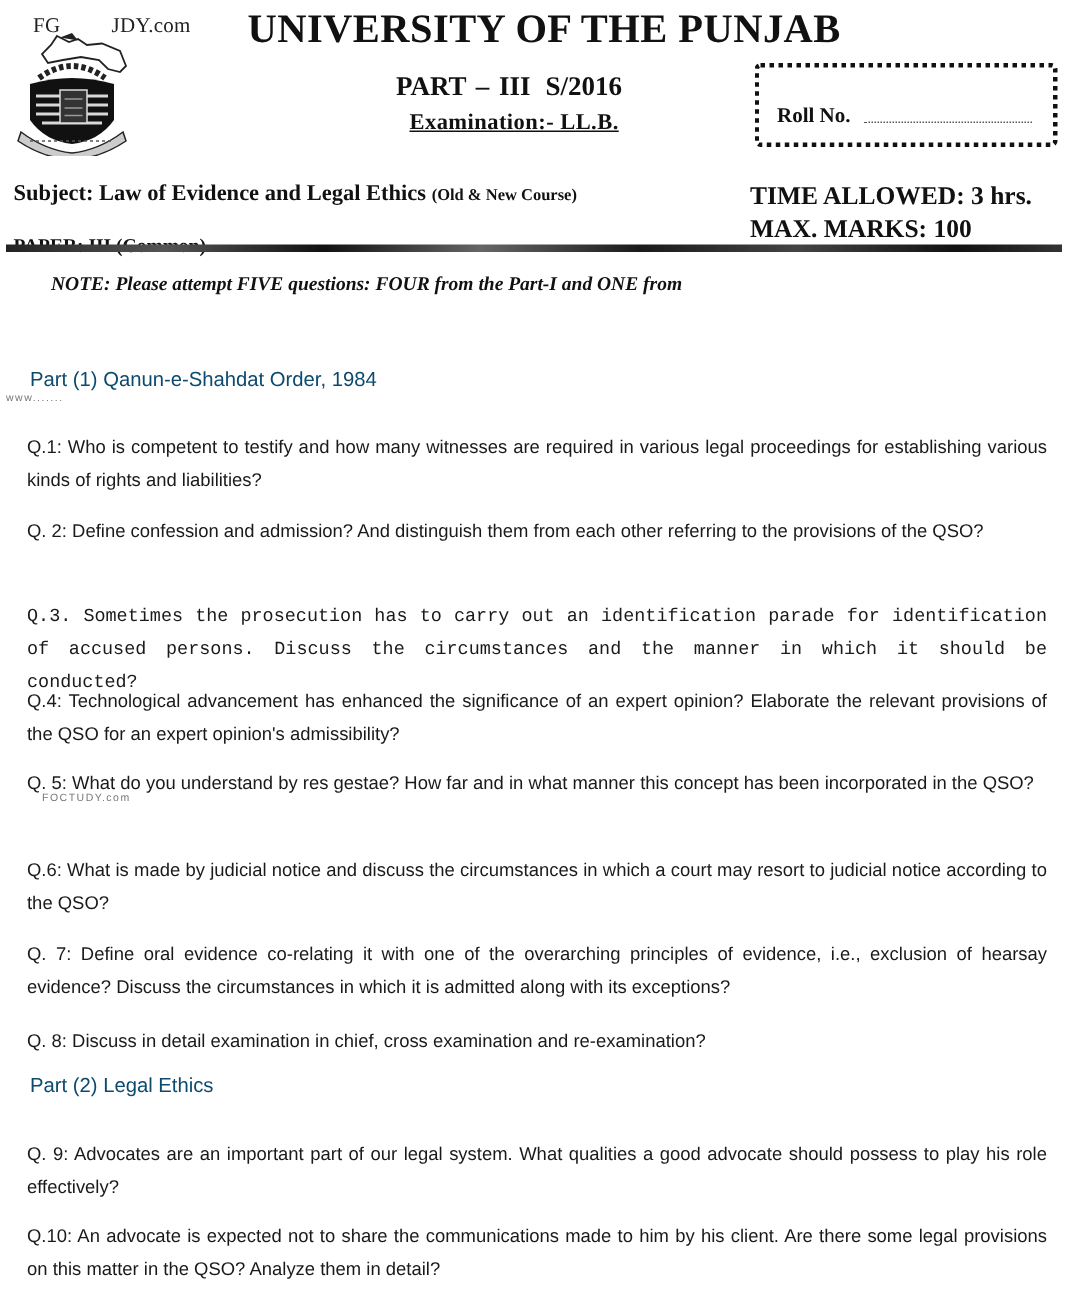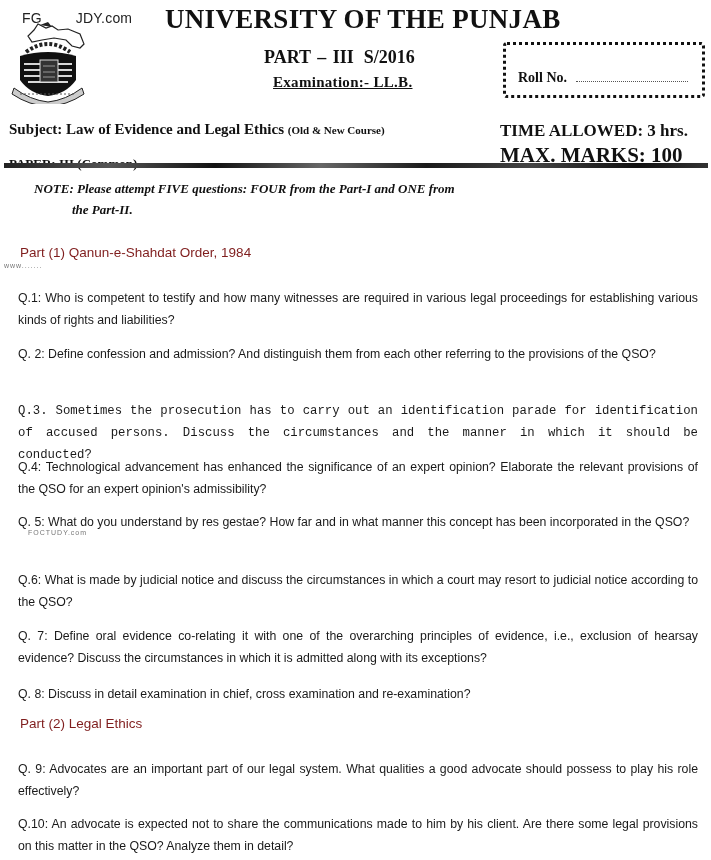--- a/index.html
+++ b/index.html
@@ -13,21 +13,21 @@
       position: relative;
       overflow: hidden;
       color: #111111;
     }
 
     
     .watermark-top {
       position: absolute;
       left: 22px;
       top: 10px;
-      font-family: Liberation Sans, sans-serif;
+      font-family: Liberation Serif, serif;
       font-size: 14px;
       color: #222;
       letter-spacing: 0.2px;
       text-align: center;
     }
     .watermark-top .gap { display: inline-block; width: 34px; }
     .logo {
       position: absolute;
       left: 10px;
       top: 22px;
@@ -116,21 +116,21 @@
       font-family: "Liberation Serif", serif;
       font-weight: bold;
       font-size: 17px;
     }
     .marks-line {
       position: absolute;
       left: 500px;
       top: 143px;
       font-family: "Liberation Serif", serif;
       font-weight: bold;
-      font-size: 21px;
+      font-size: 17px;
     }
     .rule {
       position: absolute;
       left: 4px;
       top: 163px;
       width: 704px;
       height: 5px;
       background: linear-gradient(90deg, #222 0%, #555 15%, #111 30%, #666 45%, #1a1a1a 60%, #444 75%, #111 90%, #333 100%);
     }
 
@@ -147,21 +147,21 @@
       line-height: 21px;
     }
     .note .l2 { display: block; padding-left: 38px; }
 
     
     .part-heading {
       position: absolute;
       left: 20px;
       font-family: "Liberation Sans", "DejaVu Sans", sans-serif;
       font-size: 13.5px;
-      color: #7f1d1d;
+      color: #0c4a6e;
     }
     .mini-watermark {
       position: absolute;
       font-family: "Liberation Sans", sans-serif;
       font-size: 7px;
       color: #777;
       letter-spacing: 1px;
     }
     .q {
       position: absolute;
@@ -213,21 +213,20 @@
   <span>Subject: Law of Evidence and Legal Ethics</span>
   <span class="course">(Old &amp; New Course)</span>
 </div>
 <div class="paper-line">PAPER: III (Common)</div>
 <div class="time-line">TIME ALLOWED: 3 hrs.</div>
 <div class="marks-line">MAX. MARKS: 100</div>
 <div class="rule"></div>
 
 <div class="note">
   <span>NOTE: Please attempt FIVE questions: FOUR from the Part-I and ONE from</span>
-  <span class="l2">the Part-II.</span>
 </div>
 
 <div class="part-heading" style="top:245px;">Part (1) Qanun-e-Shahdat Order, 1984</div>
 <div class="mini-watermark" style="left:4px; top:262px;">www.......</div>
 
 <div class="q" style="top:287px;">Q.1: Who is competent to testify and how many witnesses are required in various legal proceedings for establishing various kinds of rights and liabilities?</div>
 <div class="q" style="top:343px;">Q. 2: Define confession and admission? And distinguish them from each other referring to the provisions of the QSO?</div>
 <div class="q" style="top:400px;font-family:Liberation Mono, monospace;">Q.3. Sometimes the prosecution has to carry out an identification parade for identification of accused persons. Discuss the circumstances and the manner in which it should be conducted?</div>
 <div class="q" style="top:456px;">Q.4: Technological advancement has enhanced the significance of an expert opinion? Elaborate the relevant provisions of the QSO for an expert opinion's admissibility?</div>
 <div class="q" style="top:511px;">Q. 5: What do you understand by res gestae? How far and in what manner this concept has been incorporated in the QSO?</div>

